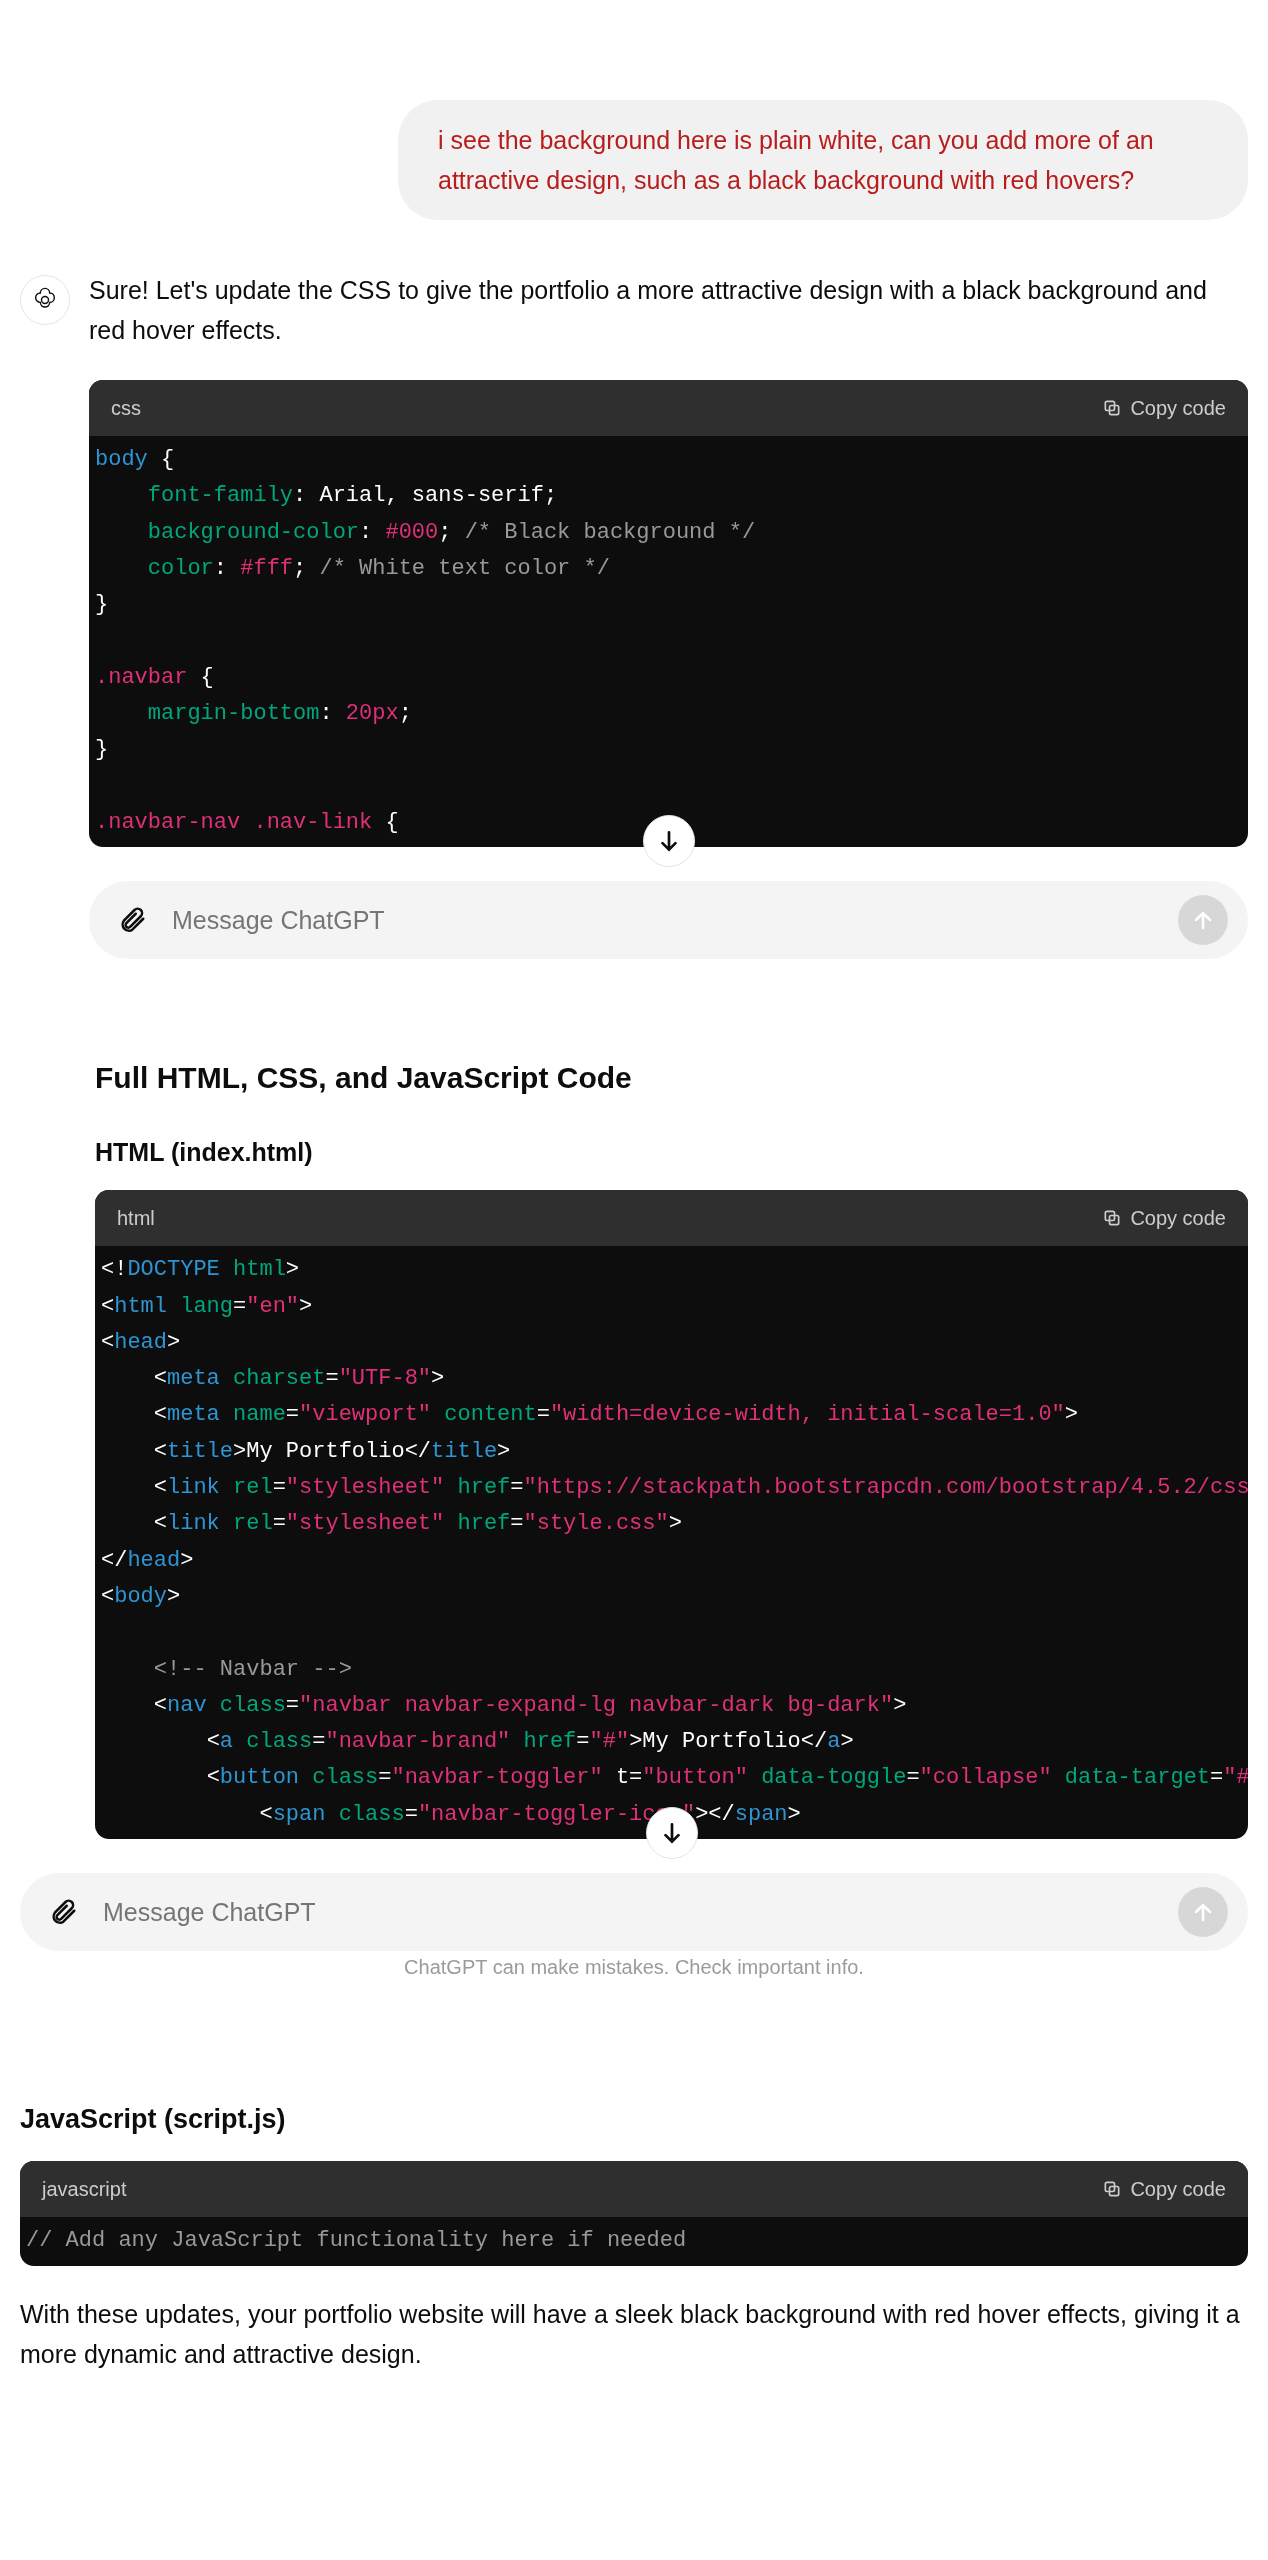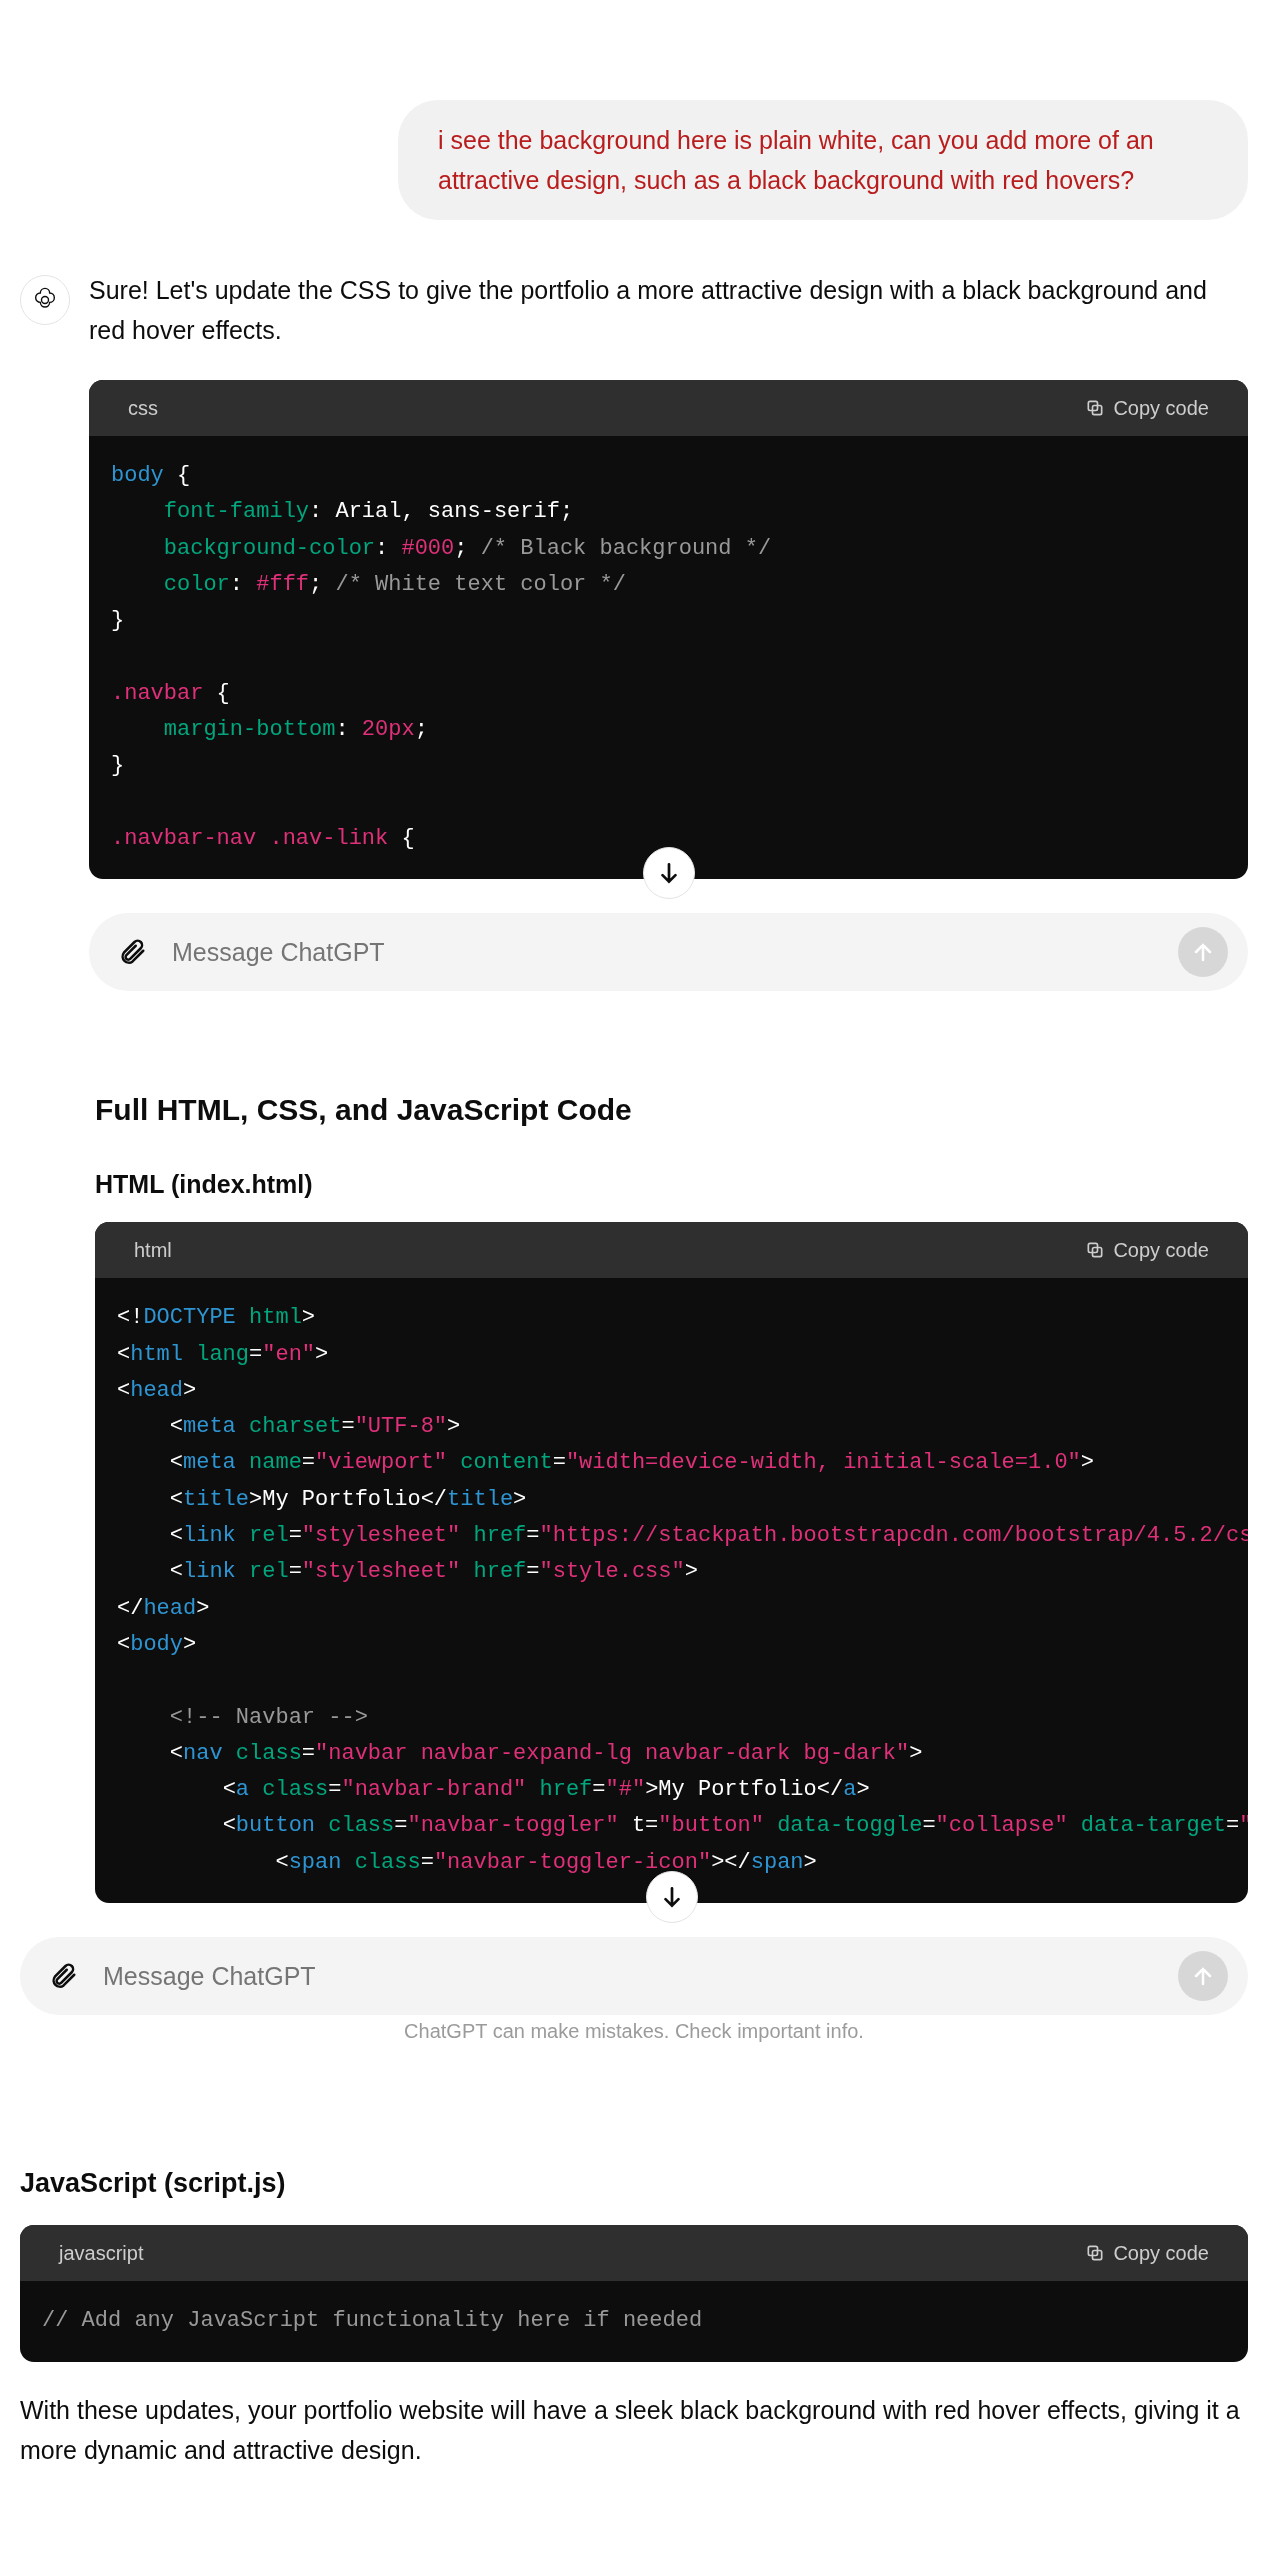--- a/index.html
+++ b/index.html
@@ -9,23 +9,23 @@
 .msg-row.user{justify-content:flex-end}
 .user-bubble{background:#f1f1f1;border-radius:40px;padding:20px 40px;max-width:850px;font-size:25px;color:#b91c1c}
 .assistant-row{display:flex;gap:19px;align-items:flex-start}
 .avatar{width:50px;height:50px;border:1px solid #e3e3e3;border-radius:50%;display:flex;align-items:center;justify-content:center;flex:0 0 50px;margin-top:5px}
 .avatar svg{width:28px;height:28px}
 .assistant-body{flex:1;min-width:0}
 .assistant-body p{margin-bottom:30px;font-size:25px}
 .hd{font-weight:700;font-size:30px;margin-top:40px;margin-bottom:20px;color:#0d0d0d}
 .sub-hd{font-weight:700;font-size:25px;margin-top:30px;margin-bottom:18px}
 .codebox{border-radius:14px;overflow:hidden;background:#0d0d0d;margin-bottom:28px}
-.codebar{background:#2f2f2f;display:flex;align-items:center;justify-content:space-between;padding:12px 39px;color:#cdcdcd;font-size:20px}
+.codebar{background:#2f2f2f;display:flex;align-items:center;justify-content:space-between;padding:12px 22px;color:#cdcdcd;font-size:20px}
 .copybtn{display:flex;align-items:center;gap:8px;color:#cdcdcd;cursor:pointer;font-size:20px}
-.codebody{padding:22px;overflow-x:auto}
+.codebody{padding:6px;overflow-x:auto}
 .codebody pre{font-family:"SFMono-Regular",Consolas,"Liberation Mono",Menlo,monospace;font-size:22px;line-height:1.65;color:#fff;white-space:pre}
 .t-kw{color:#2e95d3}.t-prop{color:#00a67d}.t-str{color:#df3079}.t-cmt{color:#999}.t-attr{color:#00a67d}.t-val{color:#df3079}.t-tag{color:#2e95d3}
 .scroll-fab{width:52px;height:52px;border-radius:50%;background:#fff;border:1px solid #e3e3e3;display:flex;align-items:center;justify-content:center;position:relative;margin:-60px auto 0;z-index:5}
 .scroll-fab svg{width:26px;height:26px}
 .input-area{margin-top:14px;background:#f4f4f4;border-radius:48px;padding:14px 20px;display:flex;align-items:center;gap:18px}
 .clip{width:45px;height:45px;display:flex;align-items:center;justify-content:center;border-radius:50%}
 .clip svg{width:30px;height:30px;stroke:#0d0d0d}
 .msg-in{flex:1;border:none;background:transparent;font-size:25px;color:#8e8e8e;outline:none}
 .sendbtn{width:50px;height:50px;border-radius:50%;background:#d7d7d7;display:flex;align-items:center;justify-content:center}
 .sendbtn svg{width:24px;height:24px;fill:#fff}

